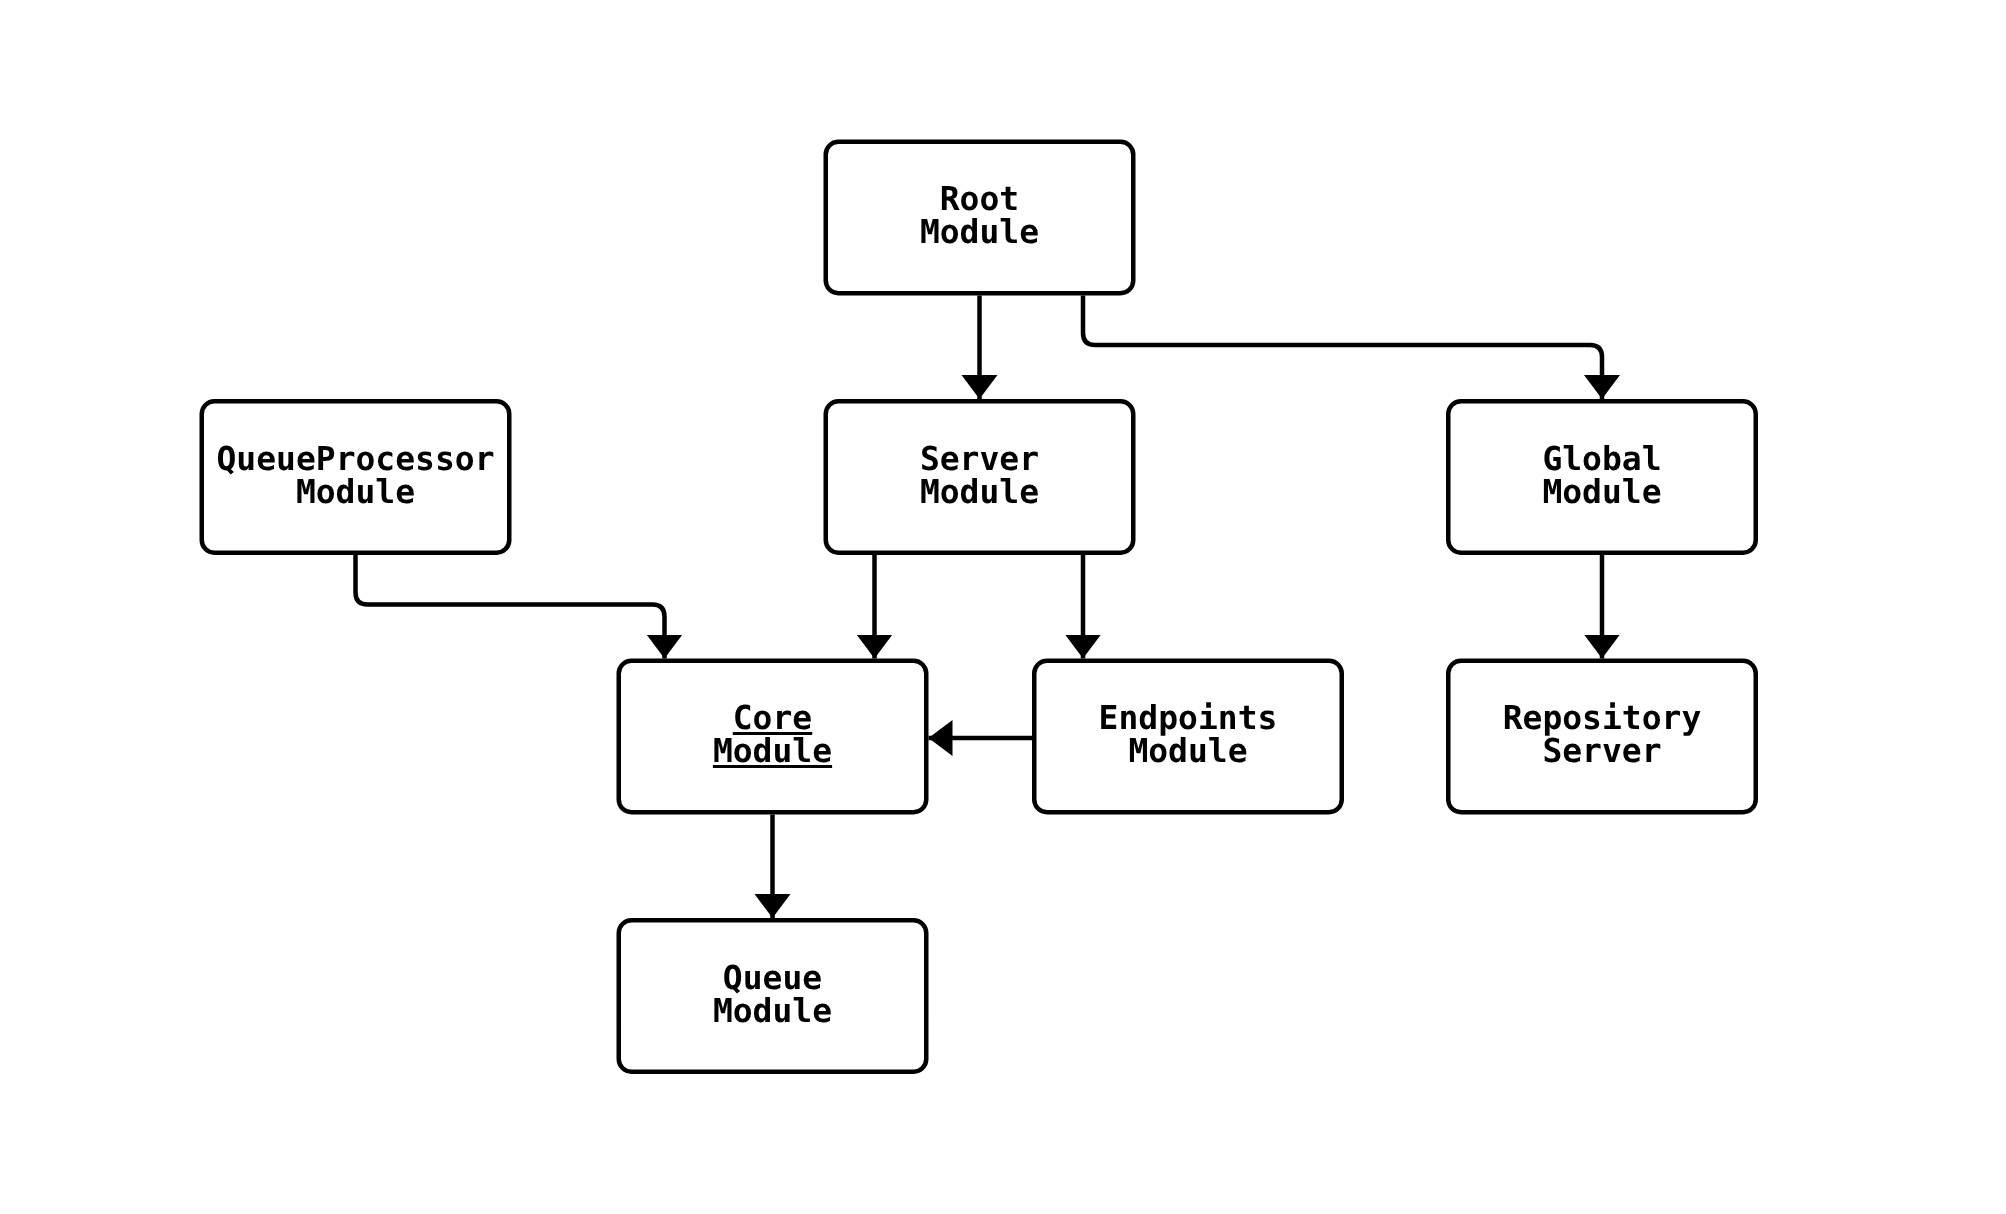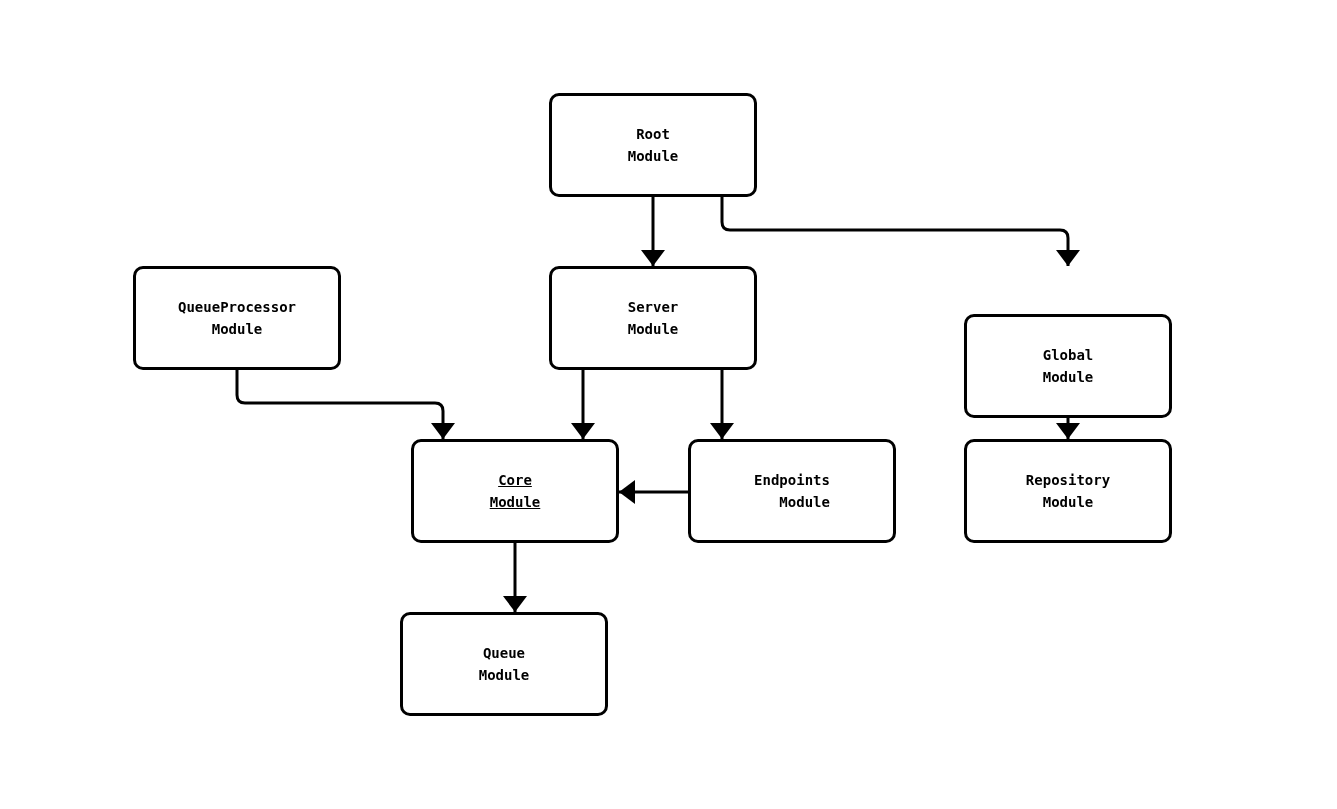--- a/index.html
+++ b/index.html
@@ -35,33 +35,33 @@
     background: #ffffff;
     border: 3px solid #000000;
     border-radius: 10px;
     display: flex;
     align-items: center;
     justify-content: center;
     text-align: center;
   }
   .node .label {
     font-weight: bold;
-    font-size: 14px;
+    font-size: 22px;
     line-height: 22px;
     color: #000000;
     white-space: pre-line;
   }
   .node-root          { left: 549px;  top: 93px;  }
   .node-queueprocessor{ left: 133px;  top: 266px; }
   .node-server        { left: 549px;  top: 266px; text-align: center; }
-  .node-global        { left: 964px;  top: 266px; margin-top: 48px; }
+  .node-global        { left: 964px;  top: 266px; }
   .node-core          { left: 411px;  top: 439px; text-decoration: underline; }
-  .node-endpoints     { left: 688px;  top: 439px; text-align: right; }
+  .node-endpoints     { left: 688px;  top: 439px; }
   .node-repository    { left: 964px;  top: 439px; }
-  .node-queue         { left: 400px;  top: 612px; }
+  .node-queue         { left: 411px;  top: 612px; }
 </style>
 </head>
 <body>
 
 <div id="canvas">
 
   <svg id="edge-layer" viewBox="0 0 1337 809" xmlns="http://www.w3.org/2000/svg">
     <defs>
       <marker id="arrowhead" markerUnits="userSpaceOnUse" markerWidth="17" markerHeight="26" refX="16" refY="13" orient="auto">
         <path d="M0,1 L16,13 L0,25 Z" fill="#000000"></path>
@@ -110,21 +110,21 @@
 Module</span>
   </div>
 
   <div class="node node-endpoints">
     <span class="label">Endpoints
 Module</span>
   </div>
 
   <div class="node node-repository">
     <span class="label">Repository
-Module</span>
+Server</span>
   </div>
 
   <div class="node node-queue">
     <span class="label">Queue
 Module</span>
   </div>
 
 </div>
 
 </body></html>

